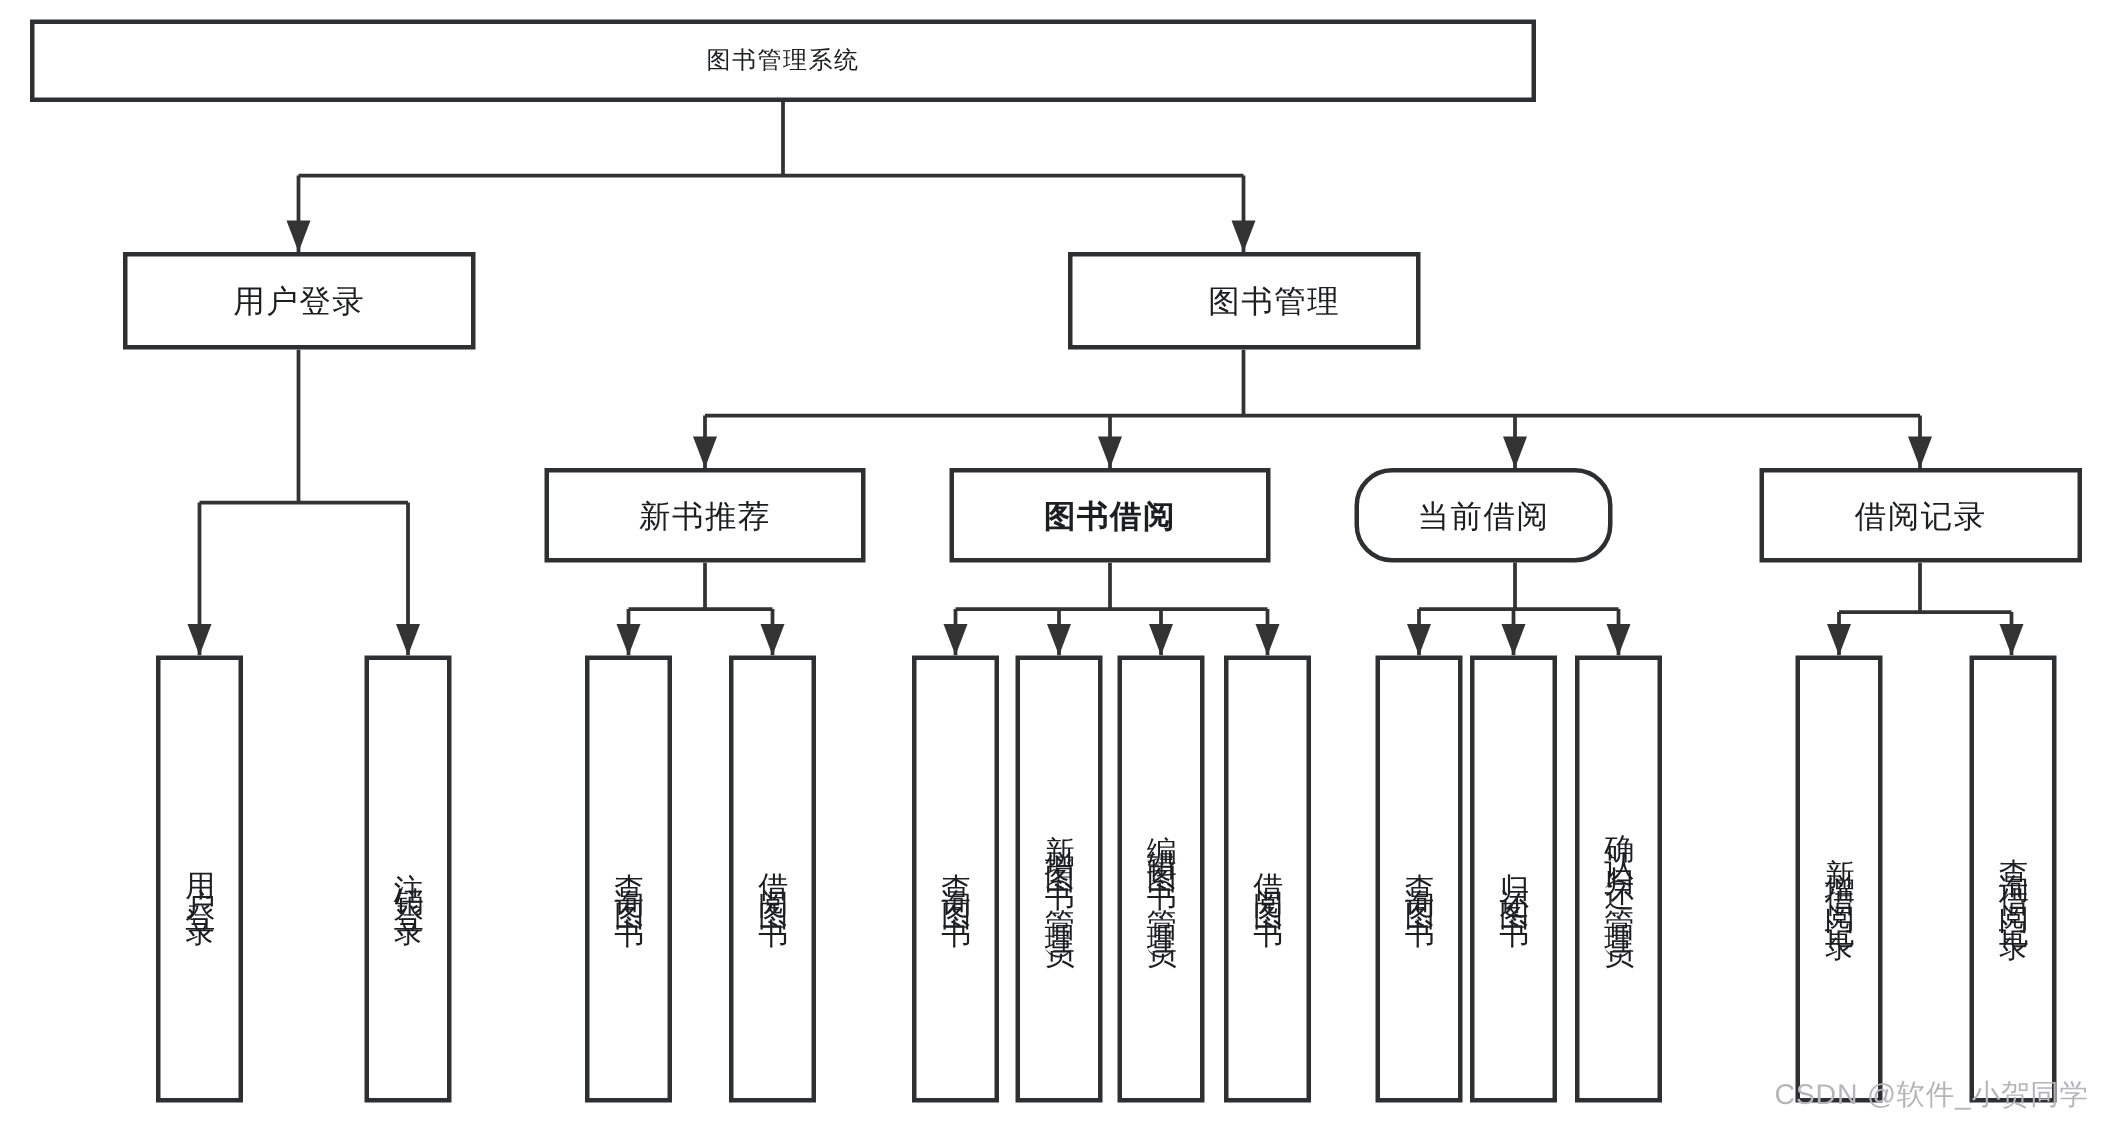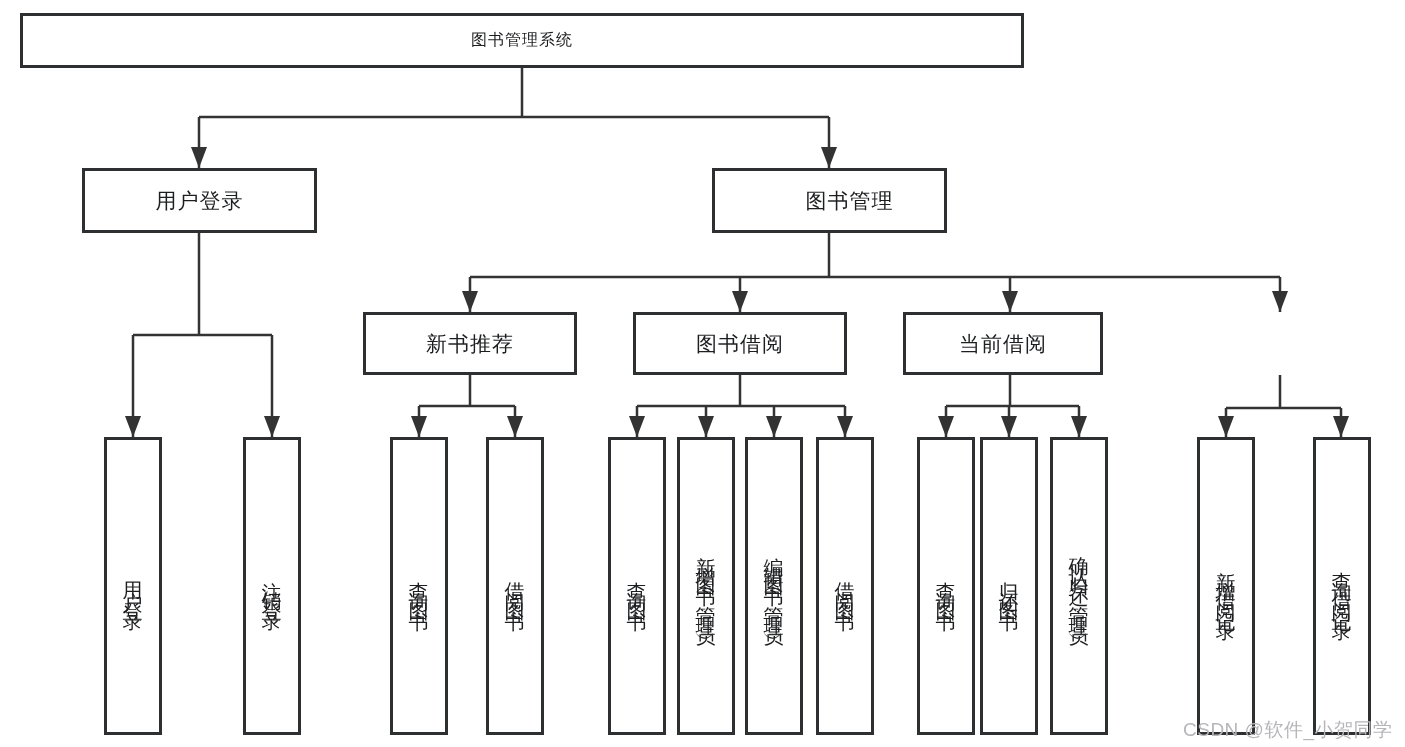--- a/index.html
+++ b/index.html
@@ -110,25 +110,28 @@
   <div class="box hbox" style="left:82px; top:168px; width:235px; height:65px;">
     <span>用户登录</span>
   </div>
   <div class="box hbox" style="left:712px; top:168px; width:235px; height:65px;padding-left:40px;">
     <span>图书管理</span>
   </div>
 
   <div class="box hbox" style="left:363px; top:312px; width:214px; height:63px;">
     <span>新书推荐</span>
   </div>
-  <div class="box hbox" style="left:633px; top:312px; width:214px; height:63px;">
+  <div class="box hbox" style="left:633px; top:312px; width:214px; height:63px;font-weight:bold;">
     <span>图书借阅</span>
   </div>
-  <div class="box hbox" style="left:903px; top:312px; width:200px; height:63px;">
+  <div class="box hbox" style="left:903px; top:312px; width:172px; height:63px;border-radius:25px;">
     <span>当前借阅</span>
+  </div>
+  <div class="box hbox" style="left:1173px; top:312px; width:215px; height:63px;">
+    <span>借阅记录</span>
   </div>
 
   <div class="box vbox" style="left:104px; top:437px; width:58px; height:298px;">
     <span>用户登录</span>
   </div>
   <div class="box vbox" style="left:243px; top:437px; width:58px; height:298px;">
     <span>注销登录</span>
   </div>
 
   <div class="box vbox" style="left:390px; top:437px; width:58px; height:298px;">

